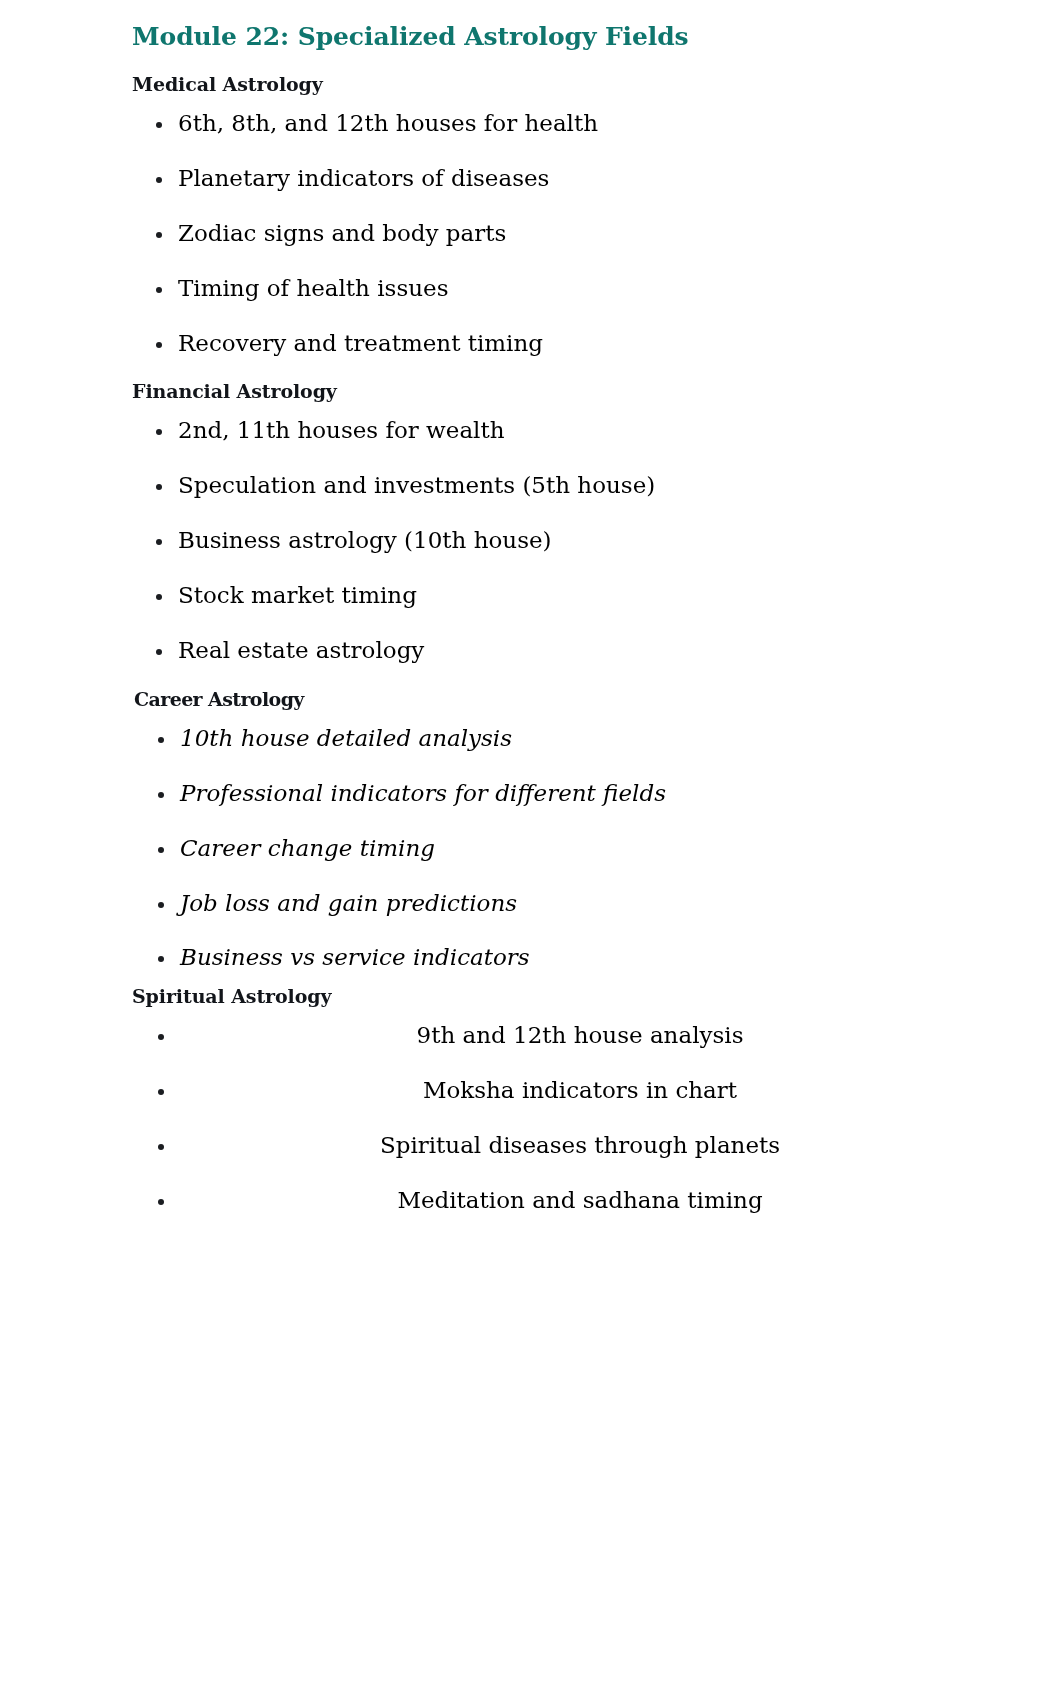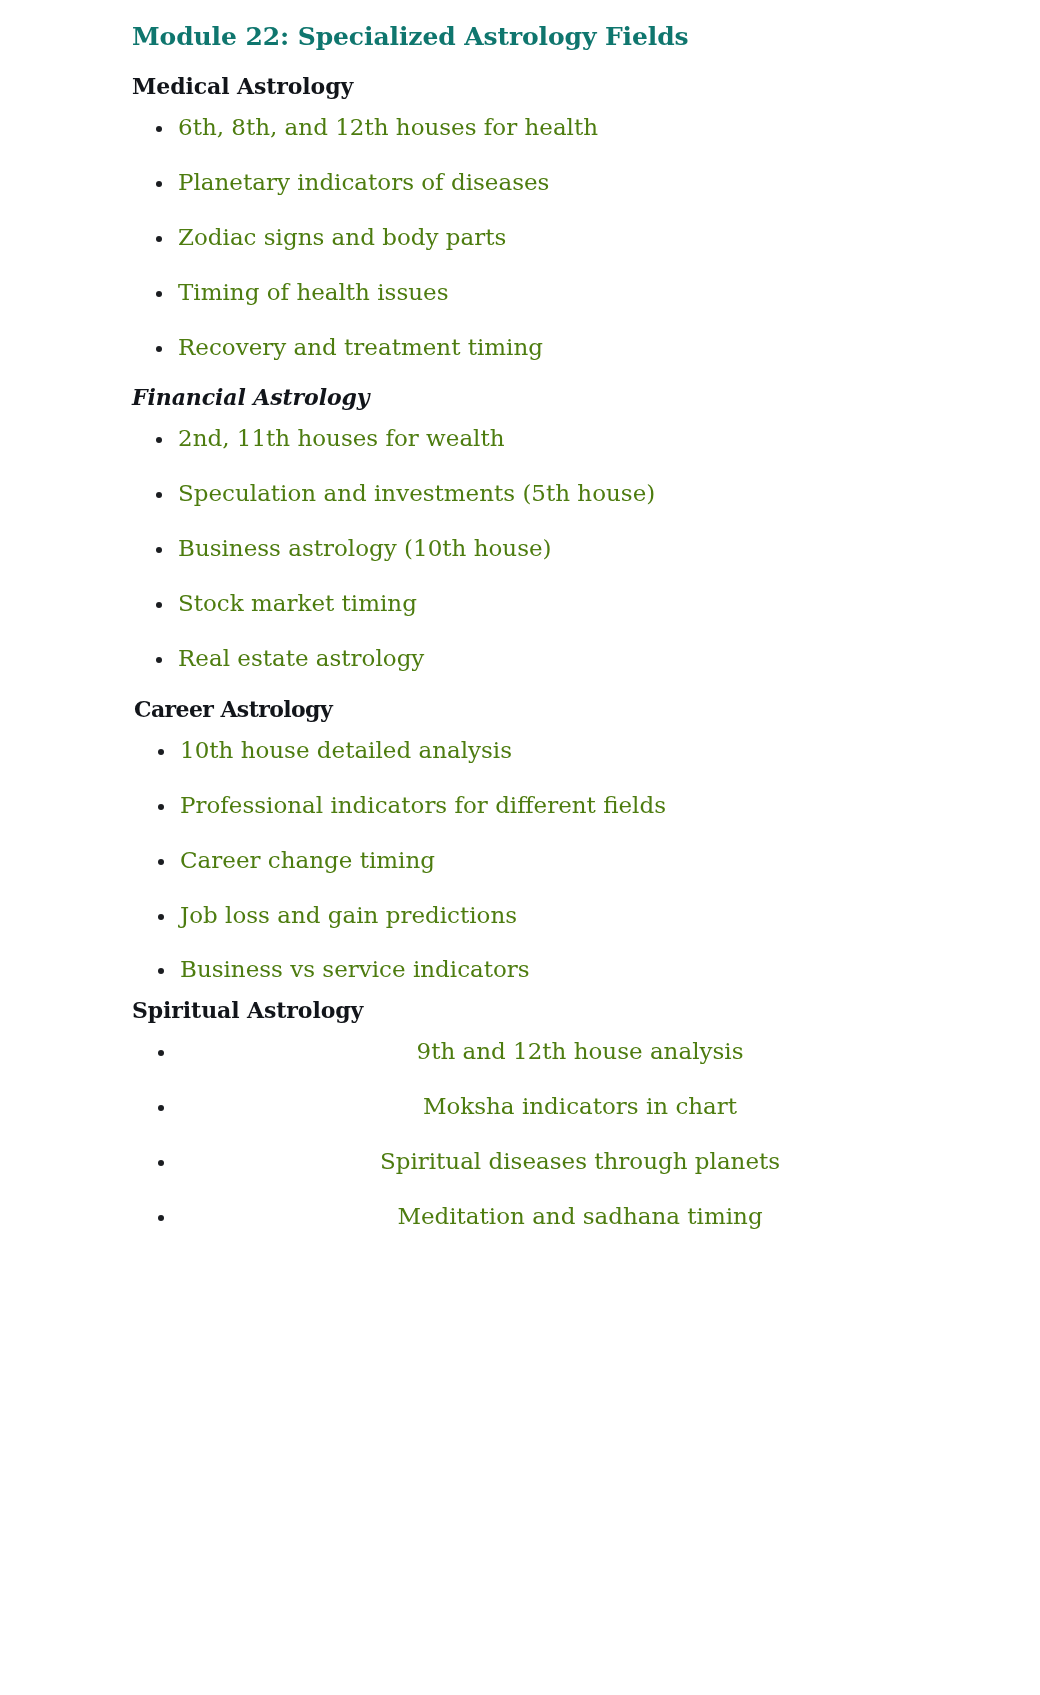--- a/index.html
+++ b/index.html
@@ -22,66 +22,66 @@
     font-size: 25px;
     font-weight: bold;
     letter-spacing: -0.1px;
     margin: 8px 0 22px 2px;
     color: #0f766e;
   }
   .section {
     margin-bottom: 10px;
   }
   .section-heading {
-    font-size: 22px;
+    font-size: 19px;
     font-weight: bold;
     letter-spacing: -0.1px;
     margin: 0 0 14px 2px;
     color: #12151a;
   }
   .section.career .section-heading {
     margin-top: 22px;
     margin-left: 4px;
     letter-spacing: -0.6px;
   }
   .section.spiritual .section-heading {
     margin-top: 12px;
   }
   .section.financial .section-heading {
     margin-top: 22px;
-    font-style: italic;
   }
   ul.bullets {
     list-style: none;
     margin: 0 0 0 0;
     padding: 0;
   }
   ul.bullets li {
     position: relative;
     font-size: 23px;
     line-height: 1.3;
     padding: 0 0 0 48px;
     margin-bottom: 25px;
-    color: #4d7c0f;
+    color: #000000;
   }
   ul.bullets li::before {
     content: "";
     position: absolute;
     left: 26px;
     top: 13px;
     width: 6px;
     height: 6px;
     border-radius: 50%;
     background: #1b1d21;
   }
   ul.bullets li:last-child {
     margin-bottom: 4px;
   }
   .section.career ul.bullets li {
     padding-left: 50px;
+    font-style: italic;
   }
   .section.career ul.bullets li::before {
     left: 28px;
   }
   .section.spiritual ul.bullets li {
     padding-left: 50px;
     text-align: center;
   }
   .section.spiritual ul.bullets li::before {
     left: 28px;

